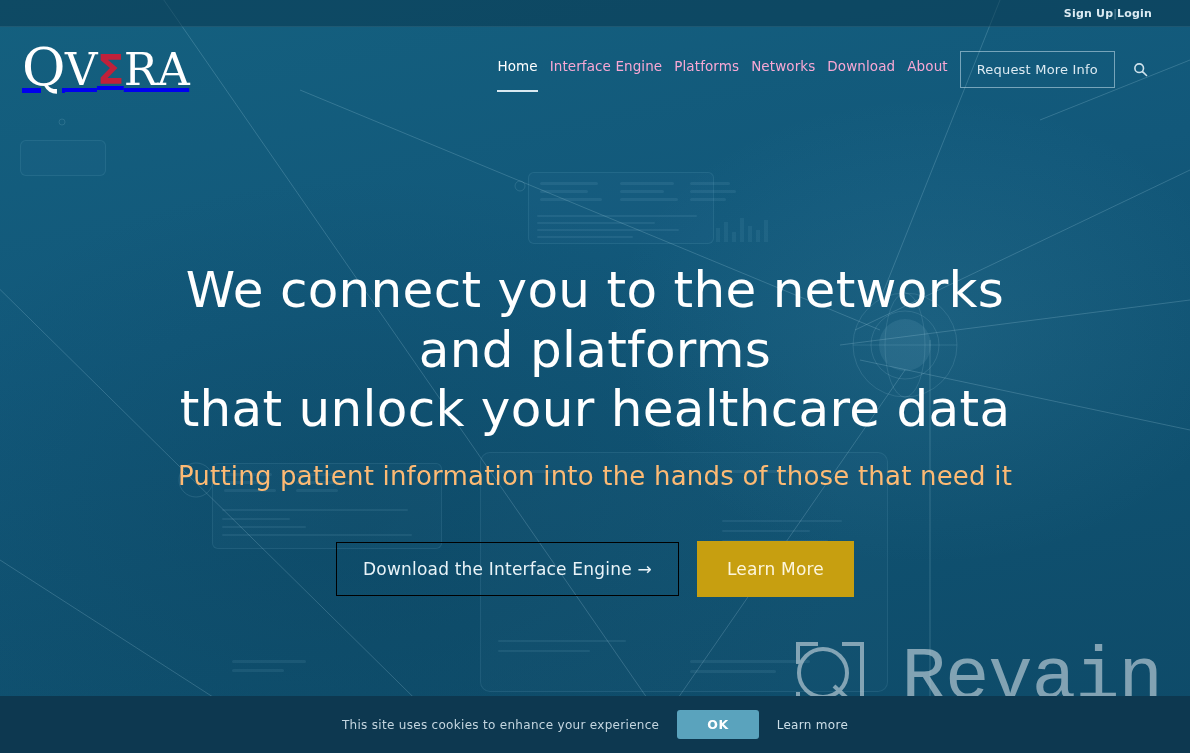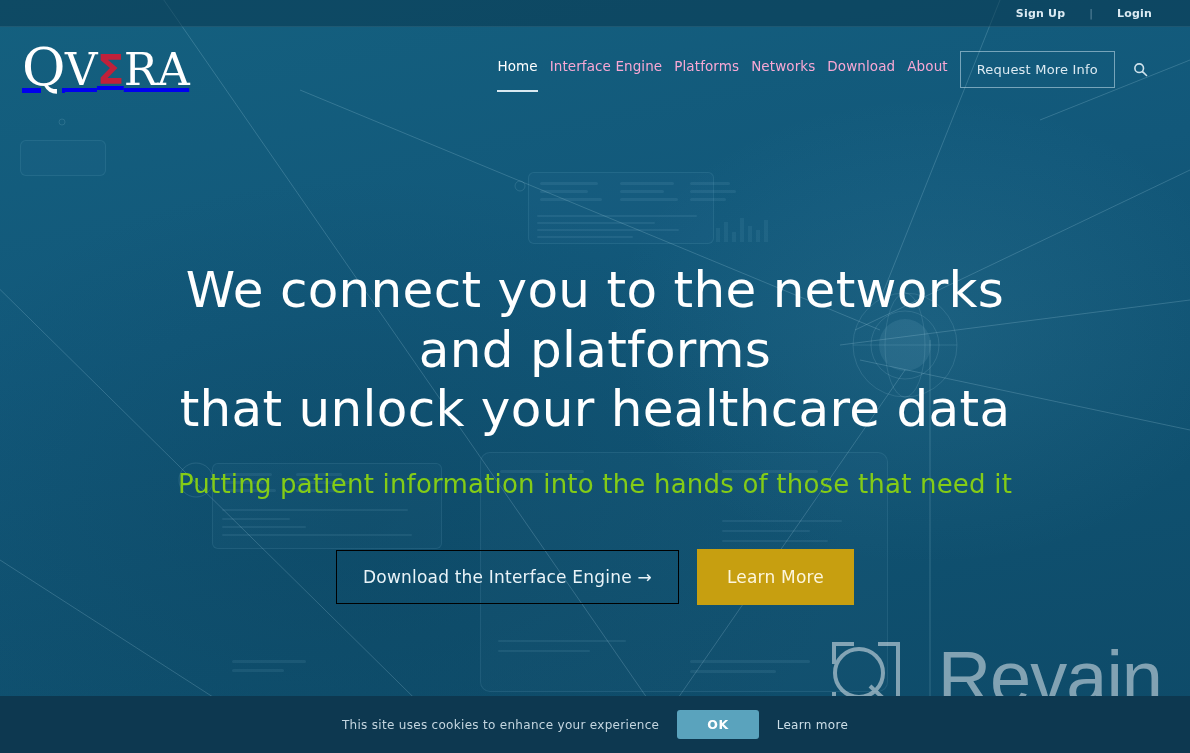--- a/index.html
+++ b/index.html
@@ -56,21 +56,21 @@
   .topbar {
     position: relative;
     z-index: 5;
     height: 27px;
     background: rgba(7,52,74,0.50);
     border-bottom: 1px solid rgba(150,200,220,0.13);
     display: flex;
     align-items: center;
     justify-content: flex-end;
     padding-right: 38px;
-    gap: 24px;
+    gap: 0;
   }
   .topbar a {
     color: #dbeaf2;
     font-size: 11px;
     font-weight: bold;
     text-decoration: none;
     letter-spacing: 0.2px;
   }
   .topbar .sep {
     color: rgba(190,215,230,0.45);
@@ -168,23 +168,23 @@
   .hero h1 {
     font-size: 50px;
     font-weight: normal;
     line-height: 1.19;
     color: #ffffff;
     letter-spacing: 0.3px;
     max-width: 900px;
     margin: 0 auto;
   }
   .hero-sub {
-    margin-top: 29px;
+    margin-top: 21px;
     font-size: 26px;
-    color: #84cc16;
+    color: #fdba74;
     font-weight: normal;
     letter-spacing: 0.2px;
   }
   .hero-ctas {
     margin-top: 50px;
     display: flex;
     justify-content: center;
     align-items: center;
     gap: 18px;
   }
@@ -220,21 +220,21 @@
     gap: 34px;
     opacity: 0.62;
     pointer-events: none;
   }
   .watermark-text {
     font-size: 74px;
     color: #c9d8e0;
     font-weight: normal;
     letter-spacing: -1px;
     line-height: 1;
-    font-family: Liberation Sans, sans-serif;
+    font-family: Liberation Mono, monospace;
   }
 
   
   .cookiebar {
     position: absolute;
     left: 0; right: 0; bottom: 0;
     z-index: 10;
     height: 57px;
     background: #0d3850;
     display: flex;

